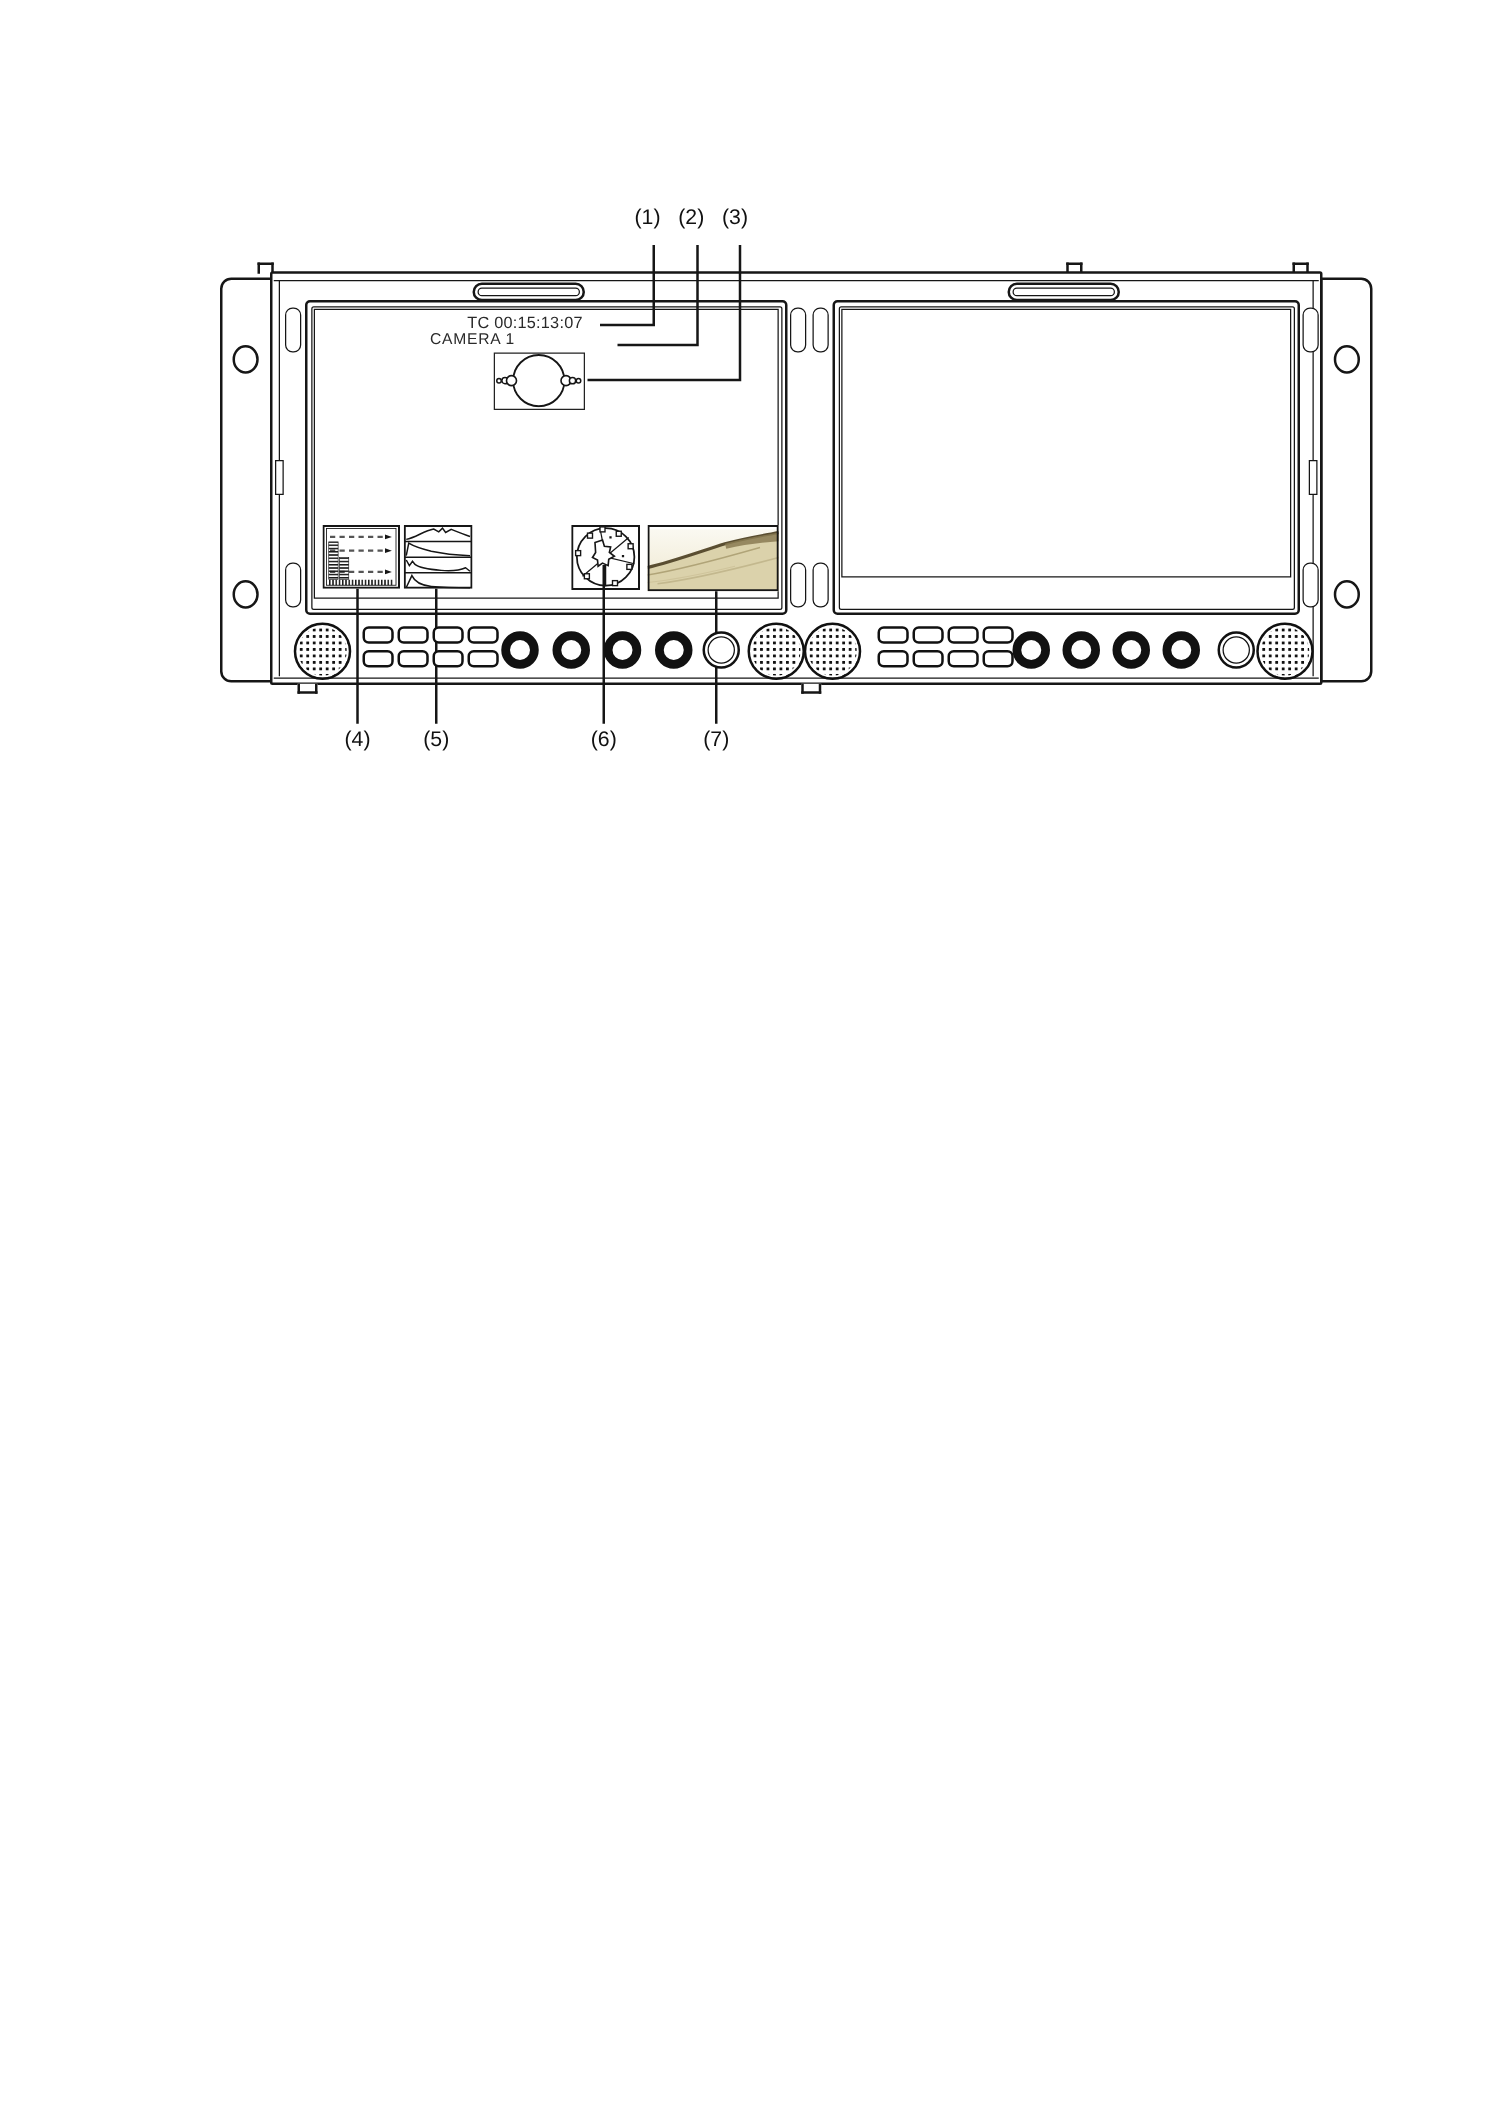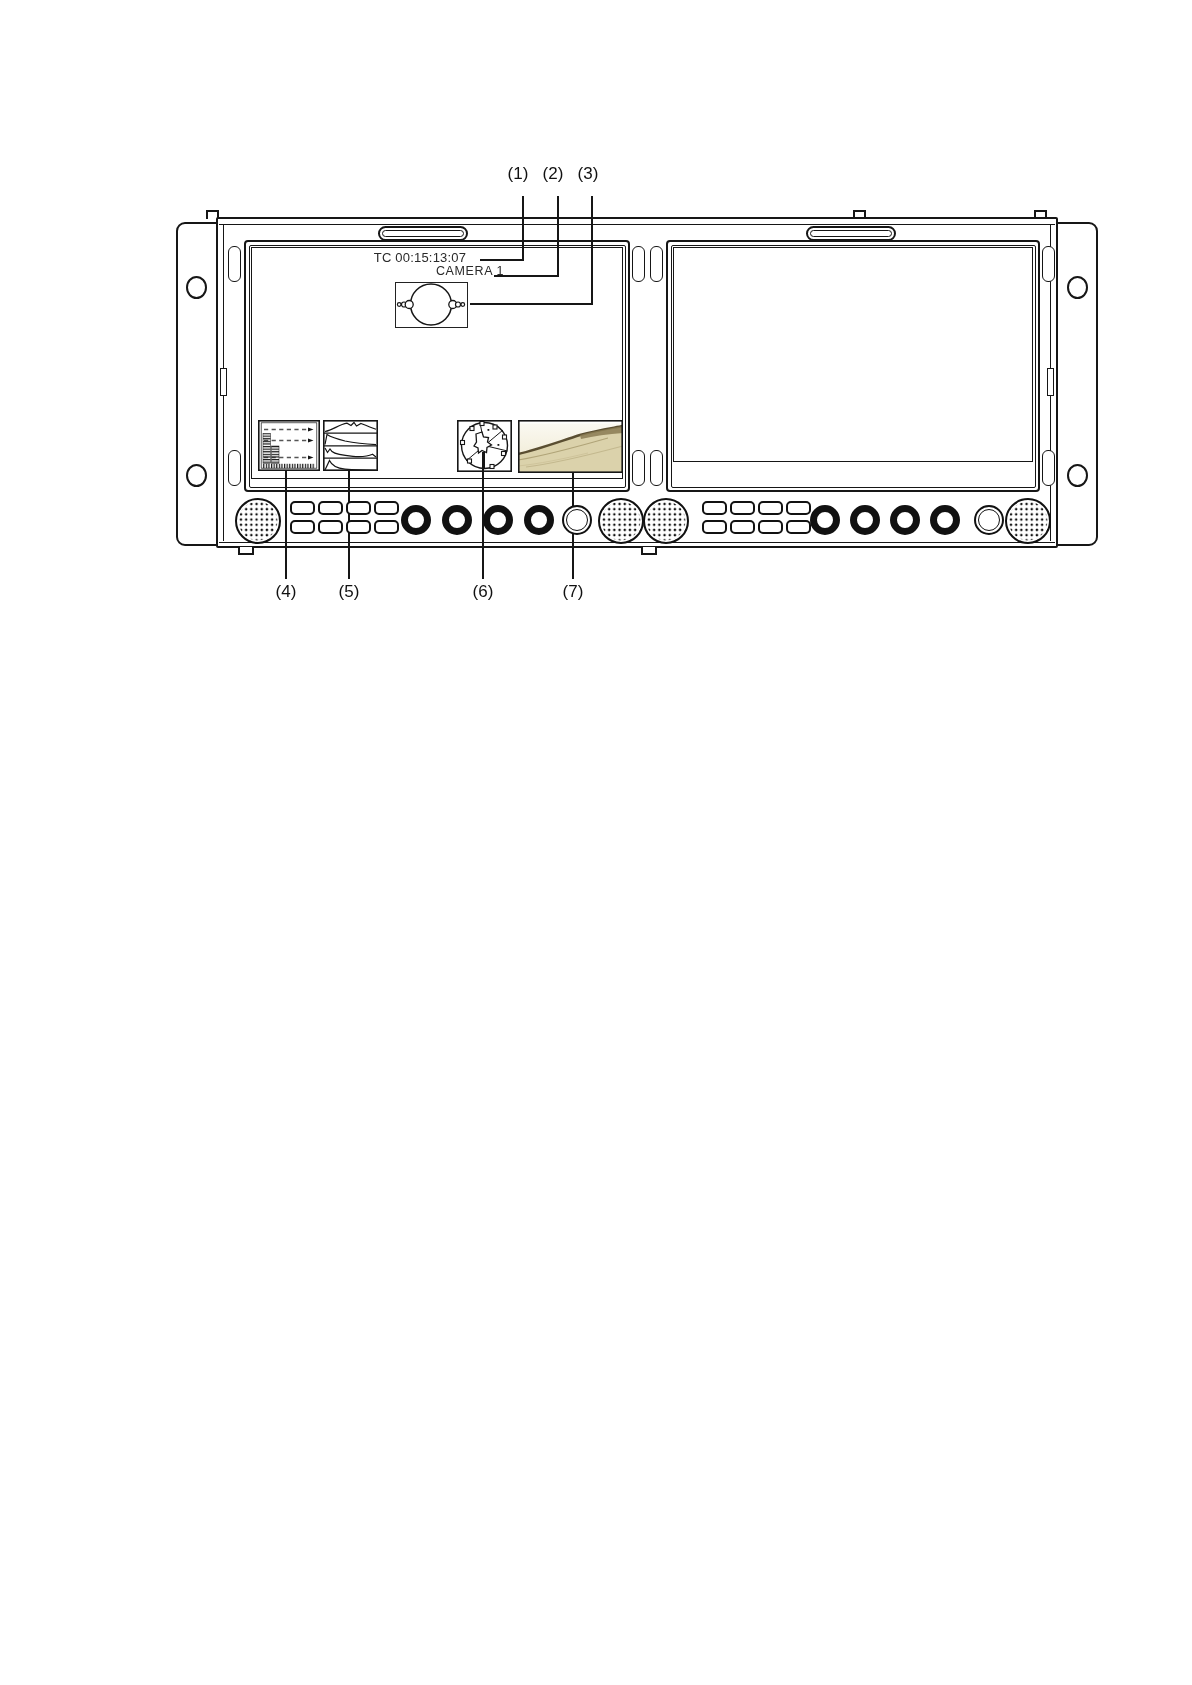--- a/index.html
+++ b/index.html
@@ -27,21 +27,21 @@
   .speaker{width:46px;height:46px;border:2.2px solid #111;border-radius:50%;
     background-image:radial-gradient(circle,#111 1.05px,rgba(0,0,0,0) 1.5px);
     background-size:5.2px 5.2px;background-position:1.4px 1.4px;
     box-shadow:inset 0 0 0 1.6px #fff;}
   .btn{width:25px;height:14px;border:2.6px solid #111;border-radius:5px;background:#fff;}
   .knob{width:30px;height:30px;border:7.5px solid #111;border-radius:50%;background:#fff;}
   .knob-thin{width:30px;height:30px;border:2px solid #111;border-radius:50%;background:#fff;}
   .knob-thin-in{position:absolute;inset:1.8px;border:1.8px solid #111;border-radius:50%;}
   
   .osd-tc{font-size:13px;letter-spacing:0.2px;color:#2a2a2a;text-align:center;white-space:nowrap;}
-  .osd-cam{font-size:12.5px;letter-spacing:0.6px;color:#2a2a2a;text-align:right;white-space:nowrap;}
+  .osd-cam{font-size:12.5px;letter-spacing:0.6px;color:#2a2a2a;text-align:left;white-space:nowrap;}
   .reel-box{border:1.6px solid #222;background:#fff;}
   .ovl{background:#fff;}
   
   .callout{font-size:17px;color:#111;text-align:center;white-space:nowrap;}
   svg{display:block;}
 </style>
 </head>
 <body>
 
 <div class="fig">

